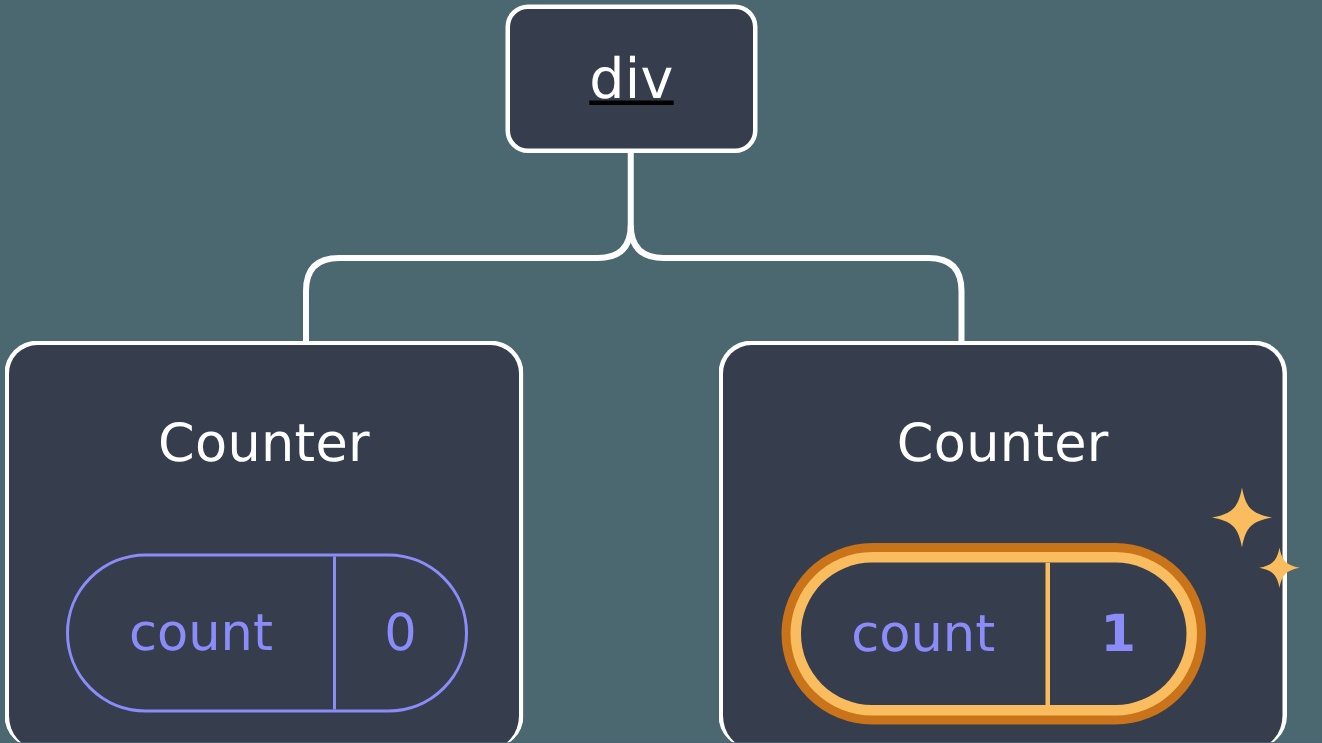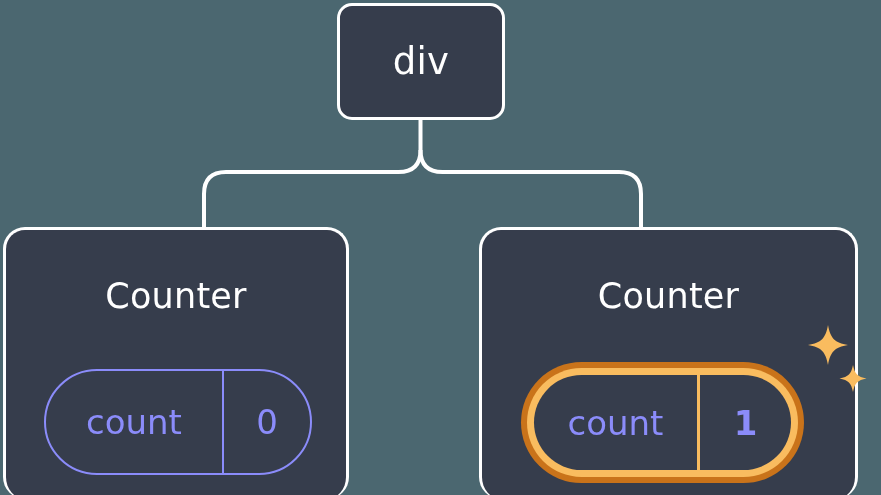--- a/index.html
+++ b/index.html
@@ -31,25 +31,26 @@
     position: absolute;
     box-sizing: border-box;
     background: #363d4c;
     border: 3px solid #ffffff;
   }
 
   .node-root {
     left: 337px;
     top: 3px;
     width: 168px;
-    height: 117px;
+    height: 99px;
     border-radius: 15px;
     display: flex;
     align-items: center;
     justify-content: center;
+    text-decoration: underline;
   }
   .node-root .node-title {
     color: #ffffff;
     font-size: 37px;
     font-weight: 400;
     letter-spacing: 0.2px;
     line-height: 1;
   }
 
   .node-child {

